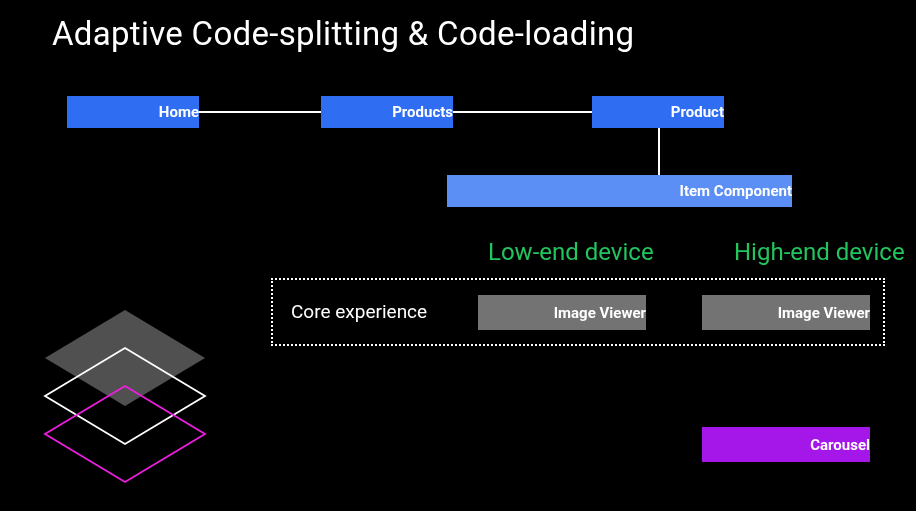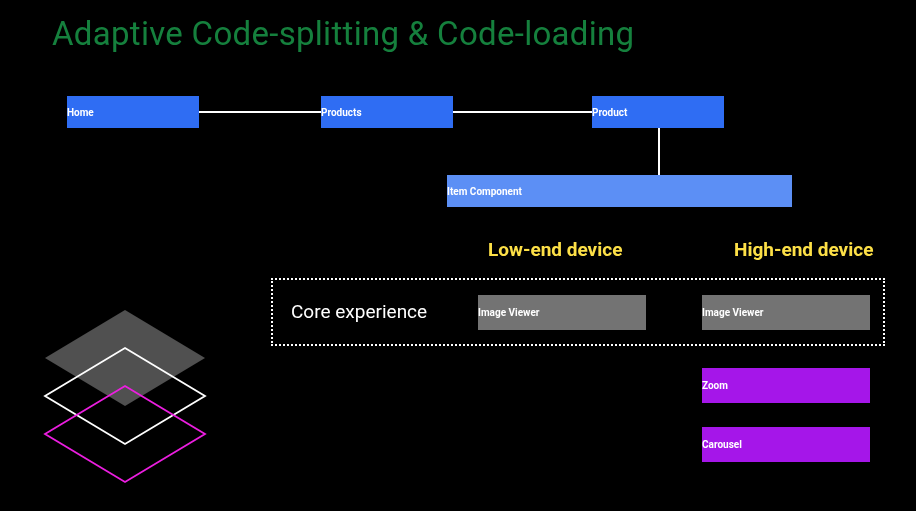--- a/index.html
+++ b/index.html
@@ -1,24 +1,24 @@
 <!DOCTYPE html>
 <html><head>
 <meta charset="utf-8">
 <style>
   * { box-sizing: border-box; margin: 0; padding: 0; }
   html, body { width: 916px; height: 511px; background: #000; font-family: -apple-system, BlinkMacSystemFont, "Segoe UI", Roboto, Helvetica, Arial, sans-serif; overflow: hidden; }
   .stage { position: relative; width: 916px; height: 511px; }
-  .title { position: absolute; left: 52px; top: 14px; color: #15803d; font-size: 33px; font-weight: 400; letter-spacing: 0.3px; }
-  .node { position: absolute; display: flex; align-items: center; justify-content: flex-start; color: #fff; font-weight: 700; font-size: 10px; }
+  .title { position: absolute; left: 52px; top: 14px; color: #ffffff; font-size: 33px; font-weight: 400; letter-spacing: 0.3px; }
+  .node { position: absolute; display: flex; align-items: center; justify-content: flex-end; color: #fff; font-weight: 700; font-size: 15px; }
   .blue { background: #2f6df3; }
   .lightblue { background: #5c8ff5; }
   .pink { background: #737373; }
   .purple { background: #a516e9; }
-  .header-label { position: absolute; color: #fde047; font-size: 19px; font-weight: 700; }
+  .header-label { position: absolute; color: #22c55e; font-size: 24px; font-weight: 400; }
   .core-label { position: absolute; color: #fff; font-size: 19px; font-weight: 400; }
   .line { position: absolute; background: #fff; }
   .dotted { position: absolute; border: 2px dotted #fff; }
   .layers { position: absolute; left: 25px; top: 300px; width: 200px; height: 200px; }
 </style>
 </head>
 <body>
 
 <div class="stage">
 
@@ -49,23 +49,20 @@
   <div class="core-label" style="left:291px; top:300px;">Core experience</div>
 
   <div class="node pink" style="left:478px; top:295px; width:168px; height:35px;">
     <span>Image Viewer</span>
   </div>
 
   <div class="node pink" style="left:702px; top:295px; width:168px; height:35px;">
     <span>Image Viewer</span>
   </div>
 
-  <div class="node purple" style="left:702px; top:368px; width:168px; height:35px;">
-    <span>Zoom</span>
-  </div>
 
   <div class="node purple" style="left:702px; top:427px; width:168px; height:35px;">
     <span>Carousel</span>
   </div>
 
   <div class="layers">
     <svg width="200" height="200" viewBox="0 0 200 200">
 
       <polygon points="100,10 180,58 100,106 20,58" fill="#6f6f6f" opacity="0.72"></polygon>
 

